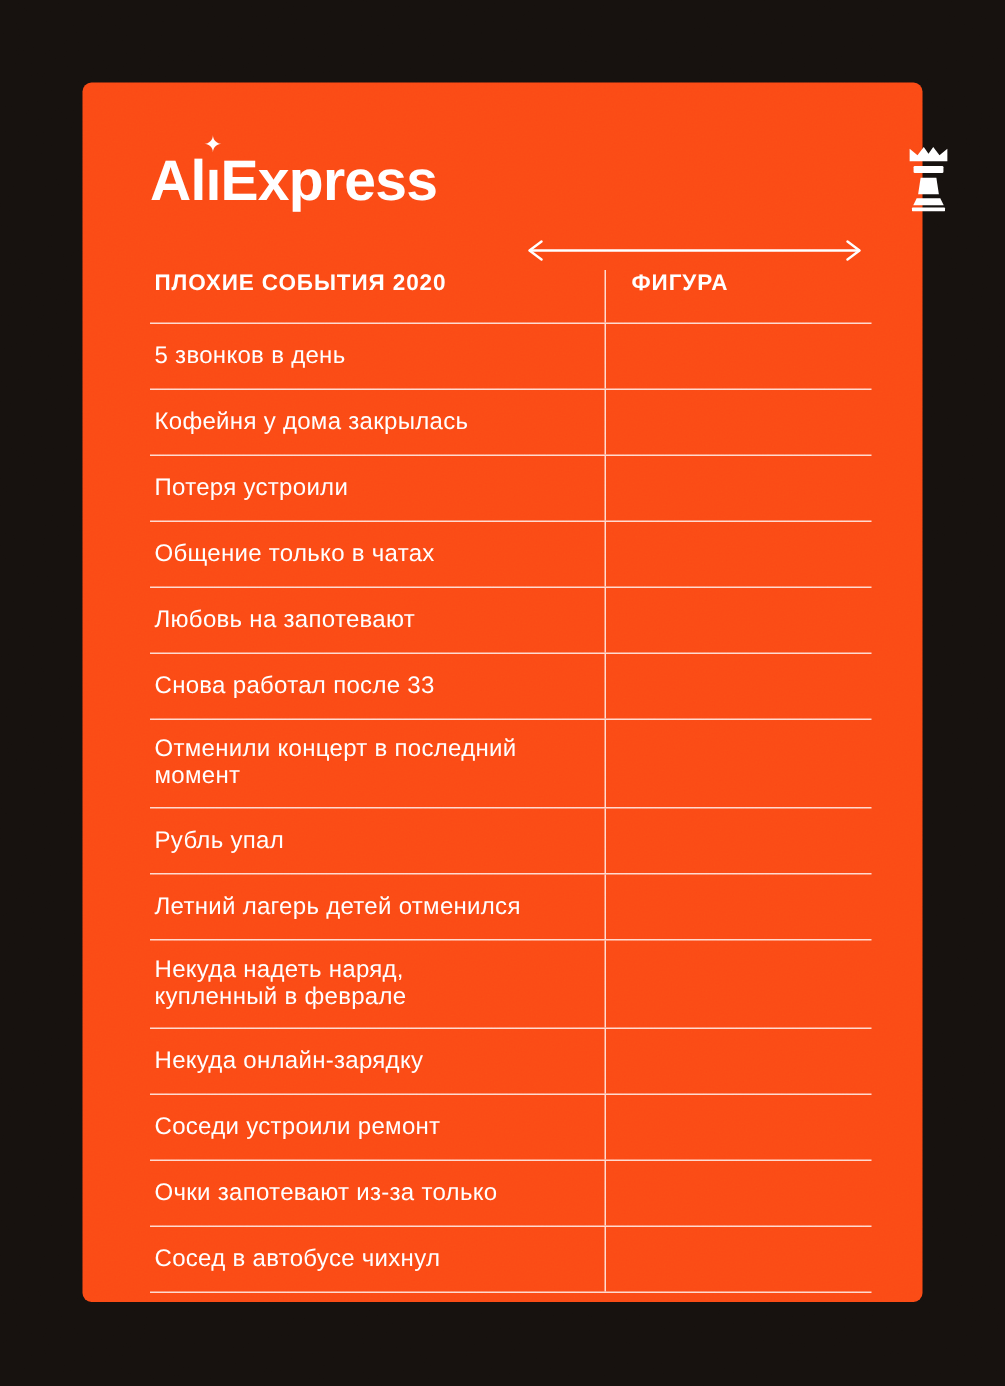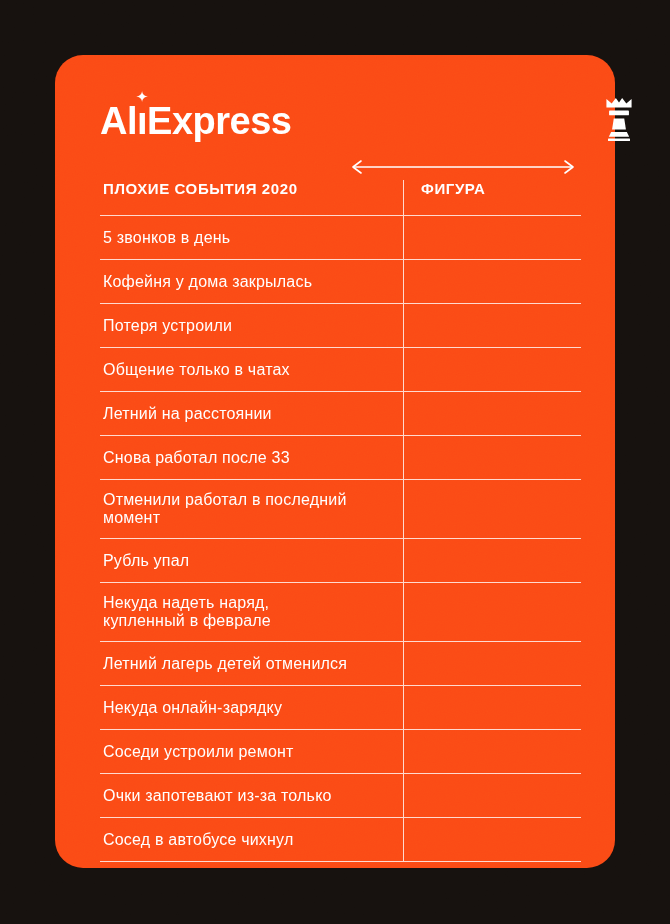--- a/index.html
+++ b/index.html
@@ -14,21 +14,21 @@
     position: relative;
     width: 670px; height: 924px;
     background: var(--bg, #16110e);
   }
 
   .card {
     position: absolute;
     left: 55px; top: 55px;
     width: 560px; height: 813px;
     background: var(--card, #fb4a15);
-    border-radius: 28px;
+    border-radius: 6px;
     padding-left: 26px;
   }
 
   
   .card-header {
     position: absolute;
     left: 45px; top: 42px;
     width: 481px; height: 50px;
   }
 
@@ -167,47 +167,47 @@
     <div class="cell left">Потеря устроили</div>
     <div class="cell right"></div>
   </div>
 
   <div class="row">
     <div class="cell left">Общение только в чатах</div>
     <div class="cell right"></div>
   </div>
 
   <div class="row">
-    <div class="cell left">Летний на расстоянии</div>
+    <div class="cell left">Любовь на запотевают</div>
     <div class="cell right"></div>
   </div>
 
   <div class="row">
     <div class="cell left">Снова работал после 33</div>
     <div class="cell right"></div>
   </div>
 
   <div class="row">
-    <div class="cell left">Отменили работал в последний момент</div>
+    <div class="cell left">Отменили концерт в последний момент</div>
     <div class="cell right"></div>
   </div>
 
   <div class="row">
     <div class="cell left">Рубль упал</div>
+    <div class="cell right"></div>
+  </div>
+
+  <div class="row">
+    <div class="cell left">Летний лагерь детей отменился</div>
     <div class="cell right"></div>
   </div>
 
   <div class="row">
     <div class="cell left">Некуда надеть наряд,
 купленный в феврале</div>
-    <div class="cell right"></div>
-  </div>
-
-  <div class="row">
-    <div class="cell left">Летний лагерь детей отменился</div>
     <div class="cell right"></div>
   </div>
 
   <div class="row">
     <div class="cell left">Некуда онлайн-зарядку</div>
     <div class="cell right"></div>
   </div>
 
   <div class="row">
     <div class="cell left">Соседи устроили ремонт</div>

